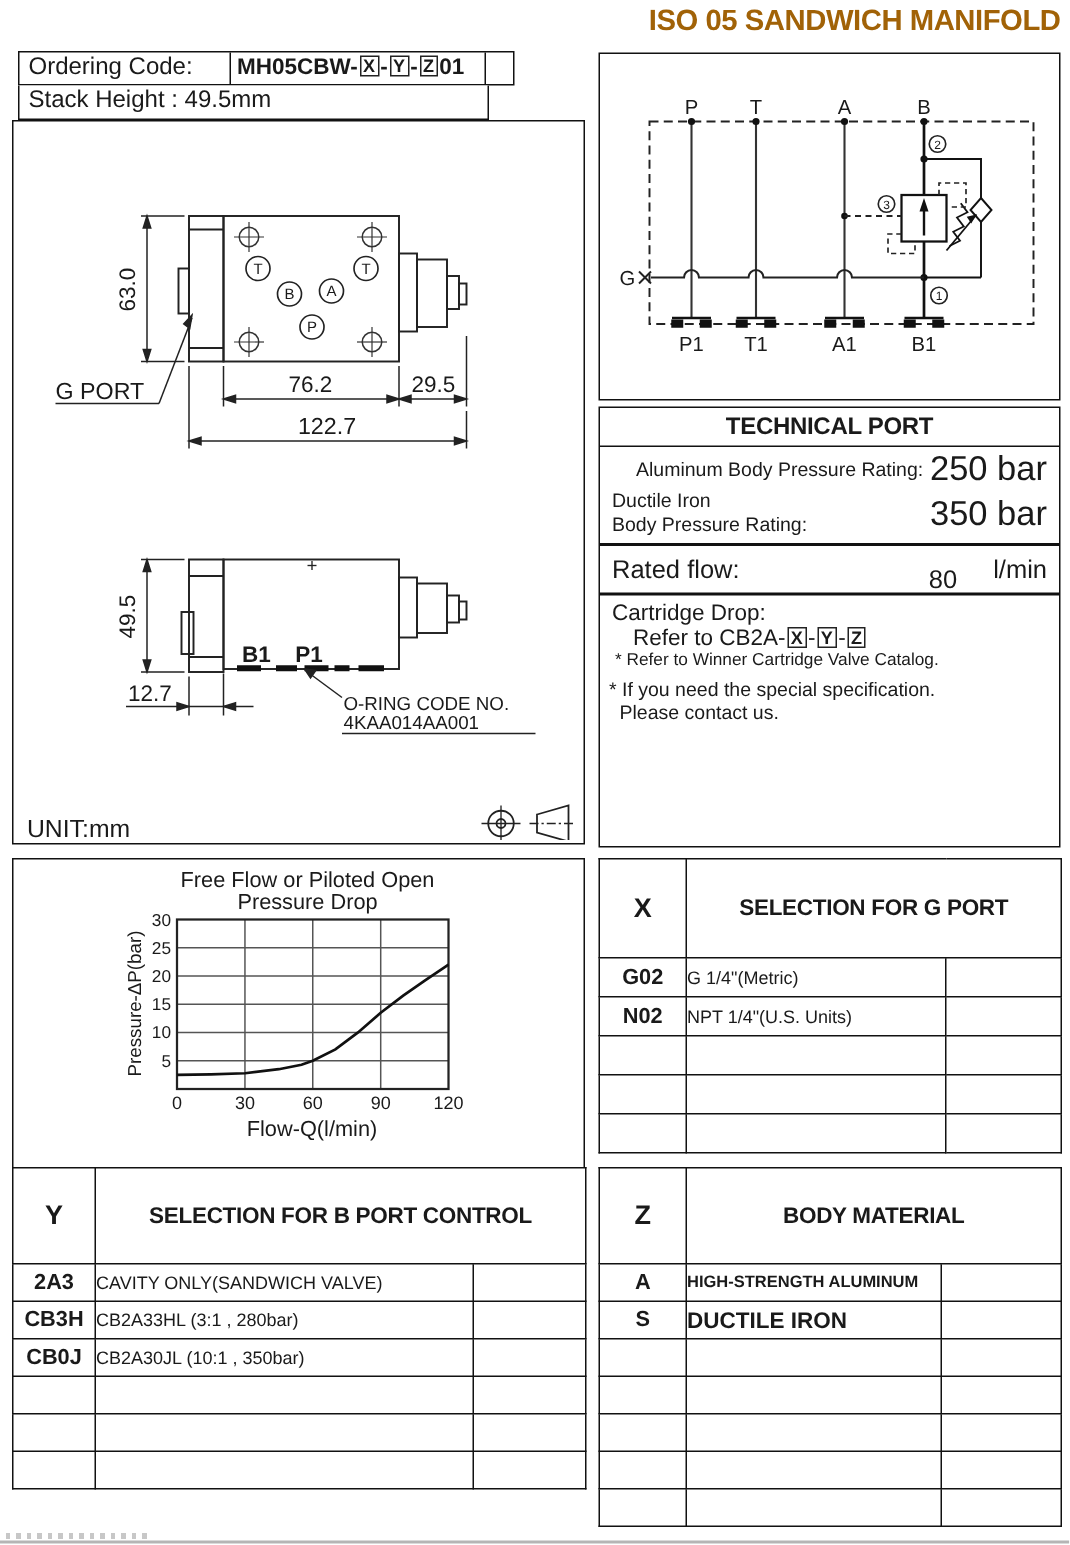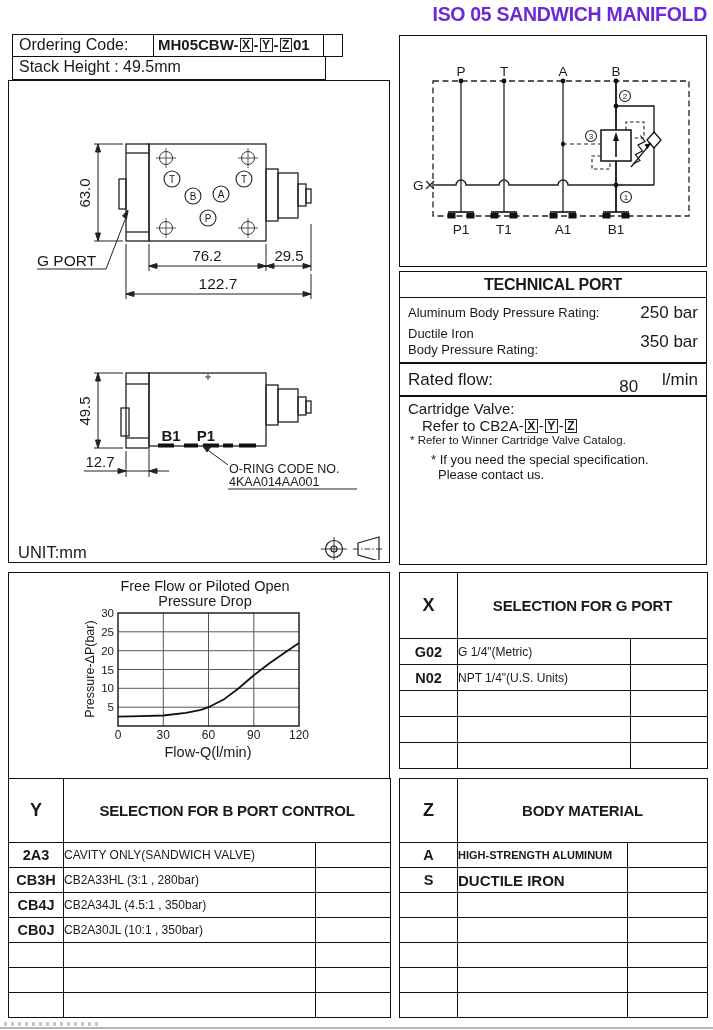--- a/index.html
+++ b/index.html
@@ -1,19 +1,19 @@
 <!DOCTYPE html>
 <html><head>
 <meta charset="utf-8">
 <style>
   html,body{margin:0;padding:0;background:#fff;}
   .page{position:relative;width:713px;height:1030px;background:#fff;overflow:hidden;
         font-family:"Liberation Sans","DejaVu Sans",sans-serif;color:#1a1a1a;}
   .page-title{position:absolute;top:3px;right:6px;font-size:19.5px;font-weight:bold;
-              letter-spacing:-0.3px;color:#6d28d9;}
+              letter-spacing:-0.3px;color:#a16207;}
   
   .ordering{position:absolute;left:12px;top:34px;font-size:16px;}
   .ord-row1{display:flex;border:1.7px solid #111;width:331px;height:23px;box-sizing:border-box;background:#fff;}
   .ord-label{width:141px;border-right:1.6px solid #111;padding-left:6px;line-height:20px;box-sizing:border-box;}
   .ord-code{width:170px;border-right:1.6px solid #111;padding-left:4px;line-height:19px;
             font-weight:bold;font-size:15px;white-space:nowrap;box-sizing:border-box;}
   .ord-empty{flex:1;}
   .ord-row2{border:1.7px solid #111;border-top:none;width:314px;height:23px;box-sizing:border-box;
             padding-left:6px;line-height:20px;background:#fff;}
   .boxed{display:inline-block;border:1.3px solid #222;padding:0 1.5px;line-height:12px;
@@ -22,39 +22,39 @@
   .box{position:absolute;border:1.7px solid #111;box-sizing:border-box;background:#fff;}
   .drawings-box{left:8px;top:80px;width:382px;height:483px;}
   .circuit-box{left:399px;top:35px;width:308px;height:232px;}
   .tech-box{left:399px;top:271px;width:308px;height:294px;display:flex;flex-direction:column;}
   .chart-box{left:8px;top:572px;width:382px;height:212px;}
   
   .tech-header{height:25px;line-height:25px;text-align:center;font-weight:bold;font-size:16px;
                border-bottom:1.6px solid #111;letter-spacing:-0.2px;}
   .tech-pressure{padding:3px 8px 2px;border-bottom:2px solid #111;}
   .tp-row{display:flex;align-items:center;justify-content:space-between;}
-  .tp-row.r1{height:23px;}
+  .tp-row.r1{height:23px;margin-left:16px;}
   .tp-row.r2{height:36px;}
   .tp-label{font-size:13px;}
   .tp-label .l{display:block;line-height:16px;}
-  .tp-value{font-size:17px;white-space:nowrap;}
+  .tp-value{font-size:23px;white-space:nowrap;}
   .tech-flow{display:flex;align-items:center;padding:0 8px;height:31px;border-bottom:2px solid #111;}
   .rf-label{font-size:17px;text-align:right;}
   .rf-value{margin-left:auto;font-size:17px;padding-right:24px;margin-top:14px;}
   .rf-unit{font-size:17px;}
   .tech-cartridge{padding:3px 8px 1px;}
   .cart-l1{font-size:15px;line-height:17px;}
   .cart-l2{font-size:15px;line-height:17px;padding-left:14px;}
   .cart-note{font-size:11.5px;line-height:13px;padding-left:2px;}
   .weight-table{border-collapse:collapse;width:100%;table-layout:fixed;margin-top:2px;}
   .weight-table td{border:1.6px solid #111;padding:0;}
   .wt-mat{width:74px;font-size:13.5px;text-align:center;}
   .wt-val div{font-size:13.5px;line-height:16.5px;padding-left:6px;white-space:pre;}
   .weight-table tr{height:37px;}
-  .tech-footnote{padding:4px 6px 0;font-size:13px;line-height:15px;margin-left:25px;}
+  .tech-footnote{padding:4px 6px 0;font-size:13px;line-height:15px;}
   .tech-footnote .f2{padding-left:7px;}
   
   .sel-table{position:absolute;border-collapse:collapse;table-layout:fixed;background:#fff;}
   .sel-table td{border:1.5px solid #111;padding:0;overflow:hidden;}
   .sel-hdr-code{font-weight:bold;font-size:18px;text-align:center;}
   .sel-hdr-title{font-weight:bold;font-size:15px;text-align:center;letter-spacing:-0.2px;}
   .sel-code{font-weight:bold;font-size:14.5px;text-align:center;}
   .sel-desc{font-size:12px;padding-left:8px;}
   .sel-desc.bold-sm{font-weight:bold;font-size:11px;}
   .sel-desc.bold-lg{font-weight:bold;font-size:15px;}
@@ -311,21 +311,21 @@
         </span>
         <span class="tp-value">350 bar</span>
       </div>
     </div>
     <div class="tech-flow">
       <span class="rf-label">Rated flow:</span>
       <span class="rf-value">80</span>
       <span class="rf-unit">l/min</span>
     </div>
     <div class="tech-cartridge">
-      <div class="cart-l1">Cartridge Valve:</div>
+      <div class="cart-l1">Cartridge Drop:</div>
       <div class="cart-l2"><span>Refer to CB2A-</span><span class="boxed">X</span><span>-</span><span class="boxed">Y</span><span>-</span><span class="boxed">Z</span></div>
       <div class="cart-note">* Refer to Winner Cartridge Valve Catalog.</div>
     </div>
     <div class="tech-footnote">
       <div class="f1">* If you need the special specification.</div>
       <div class="f2">Please contact us.</div>
     </div>
   </div>
 
   <div class="box chart-box">
@@ -418,25 +418,20 @@
       <td class="sel-code">2A3</td>
       <td class="sel-desc">CAVITY ONLY(SANDWICH VALVE)</td>
           <td></td>
     </tr>
     <tr class="row">
       <td class="sel-code">CB3H</td>
       <td class="sel-desc">CB2A33HL (3:1 , 280bar)</td>
           <td></td>
     </tr>
     <tr class="row">
-      <td class="sel-code">CB4J</td>
-      <td class="sel-desc">CB2A34JL (4.5:1 , 350bar)</td>
-          <td></td>
-    </tr>
-    <tr class="row">
       <td class="sel-code">CB0J</td>
       <td class="sel-desc">CB2A30JL (10:1 , 350bar)</td>
           <td></td>
     </tr>
     <tr class="row">
           <td></td>
           <td></td>
           <td></td>
         </tr>
     <tr class="row">

